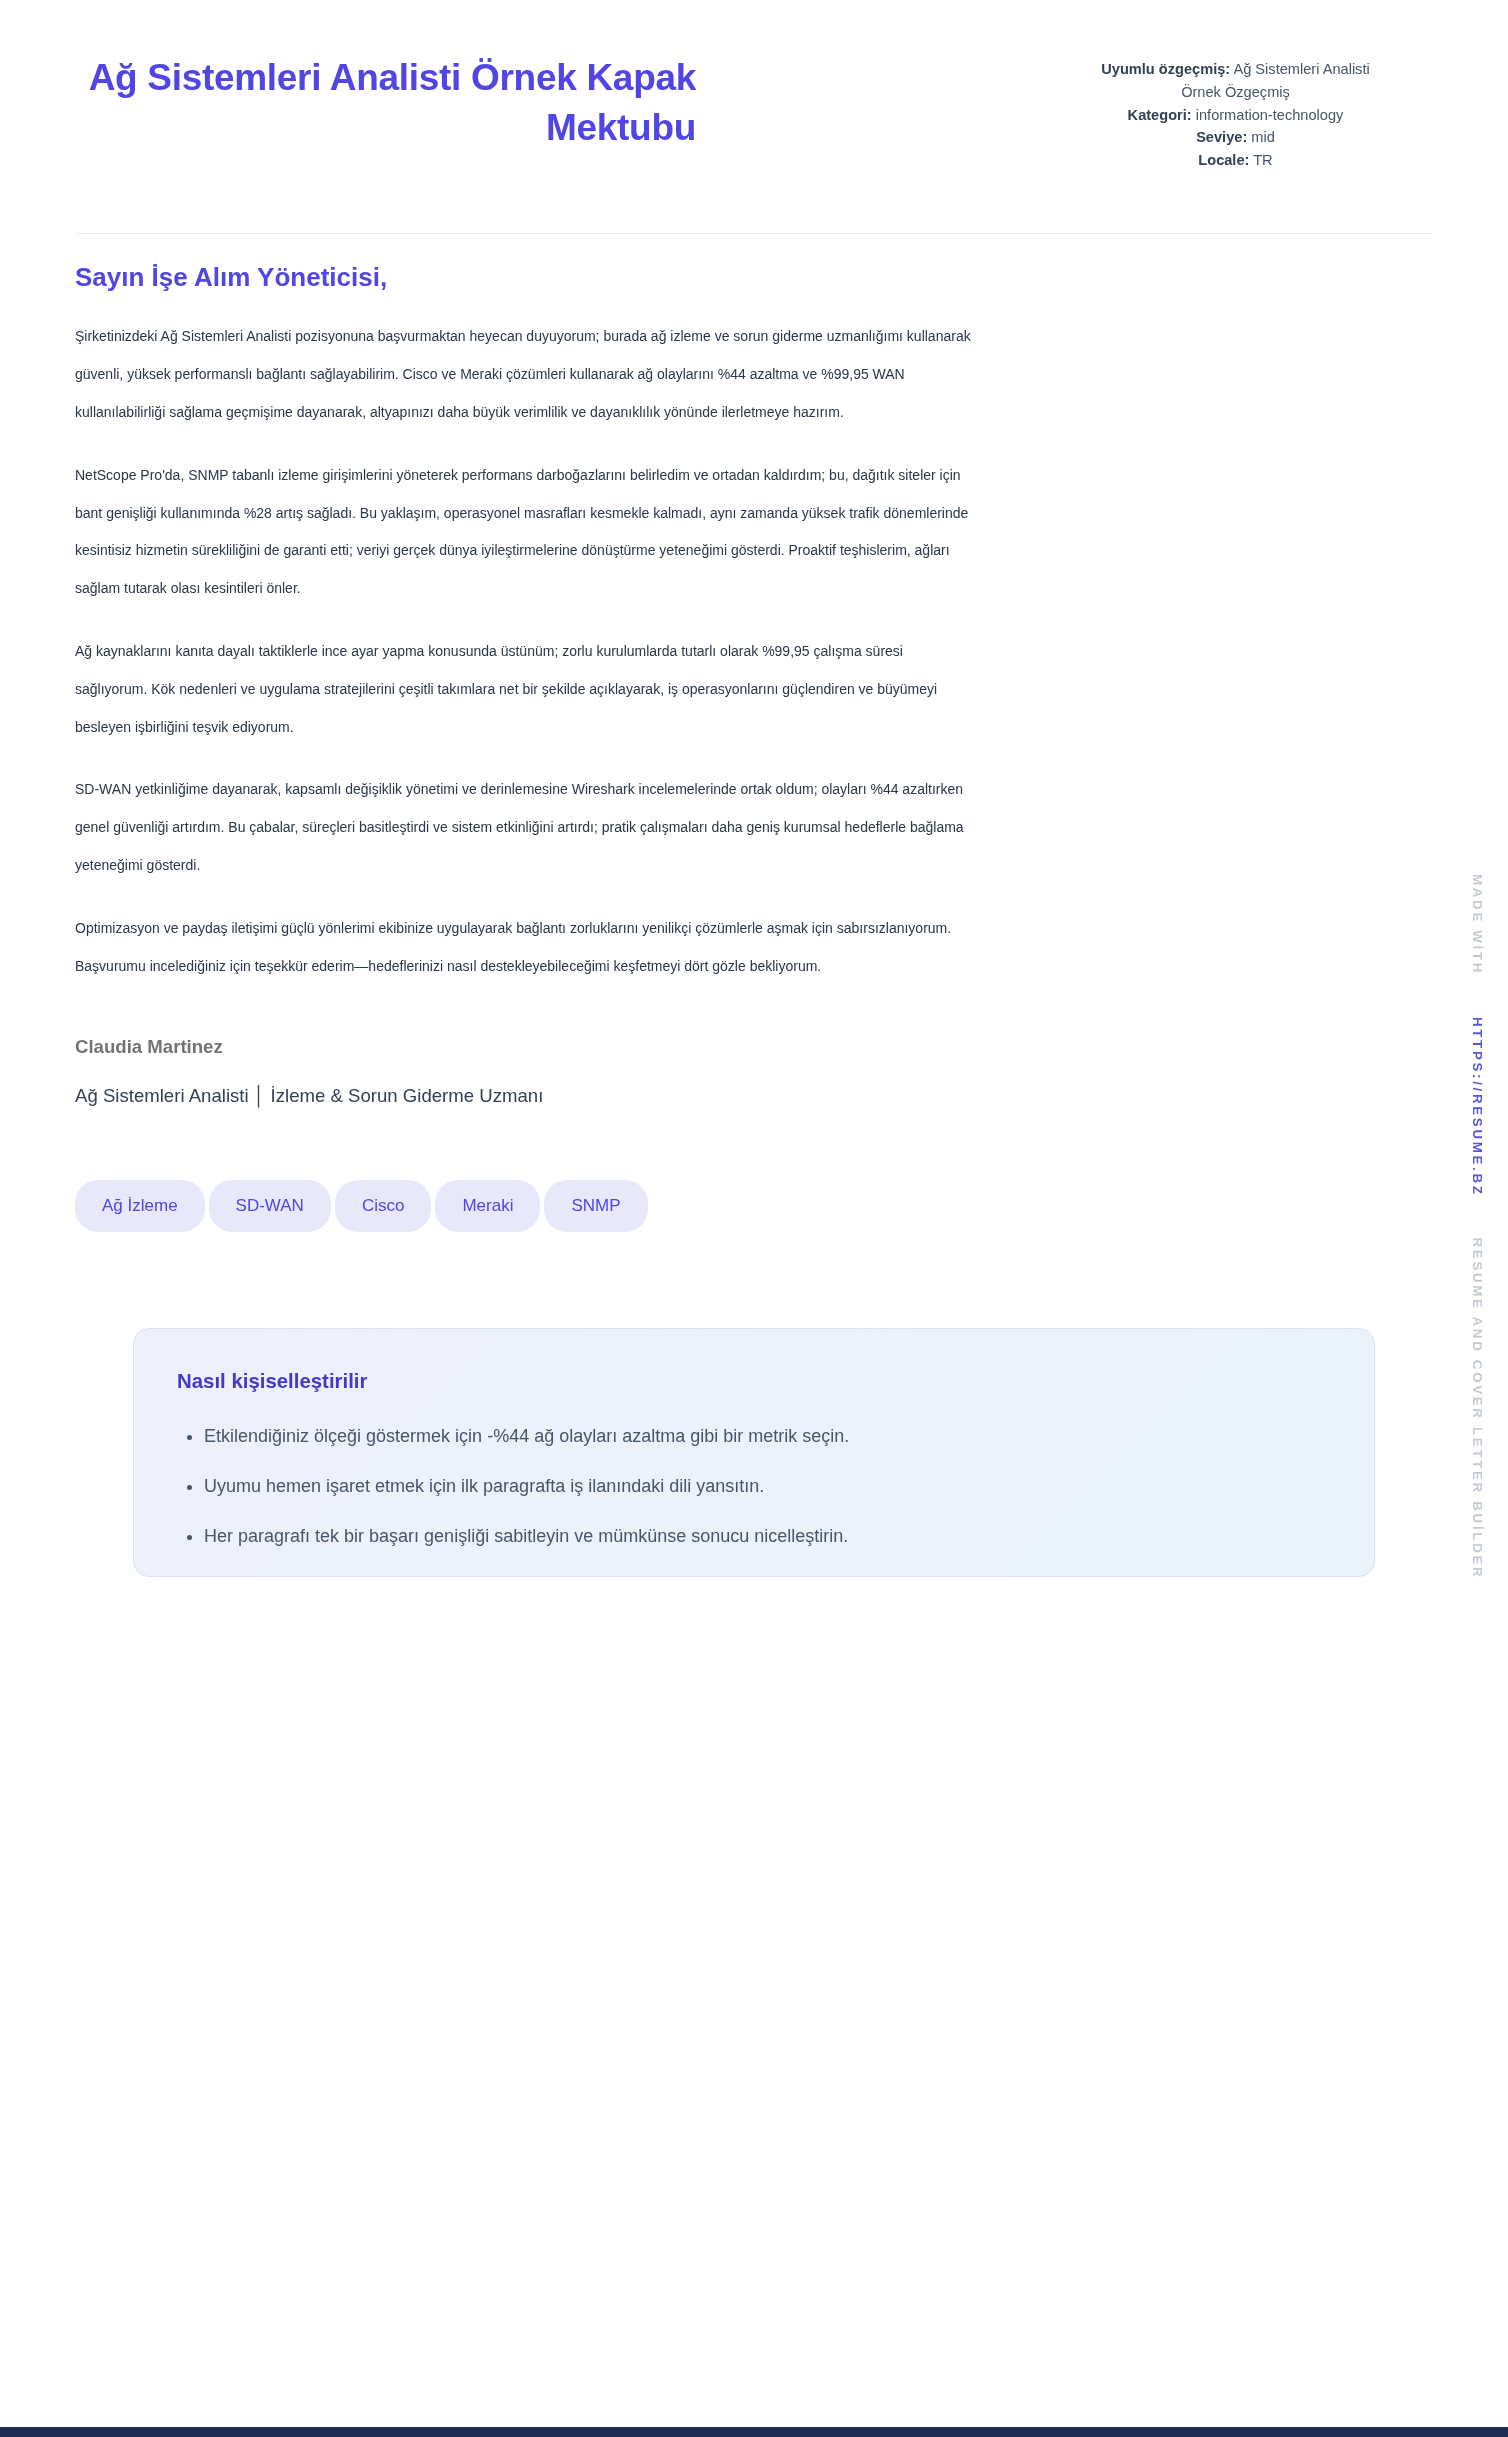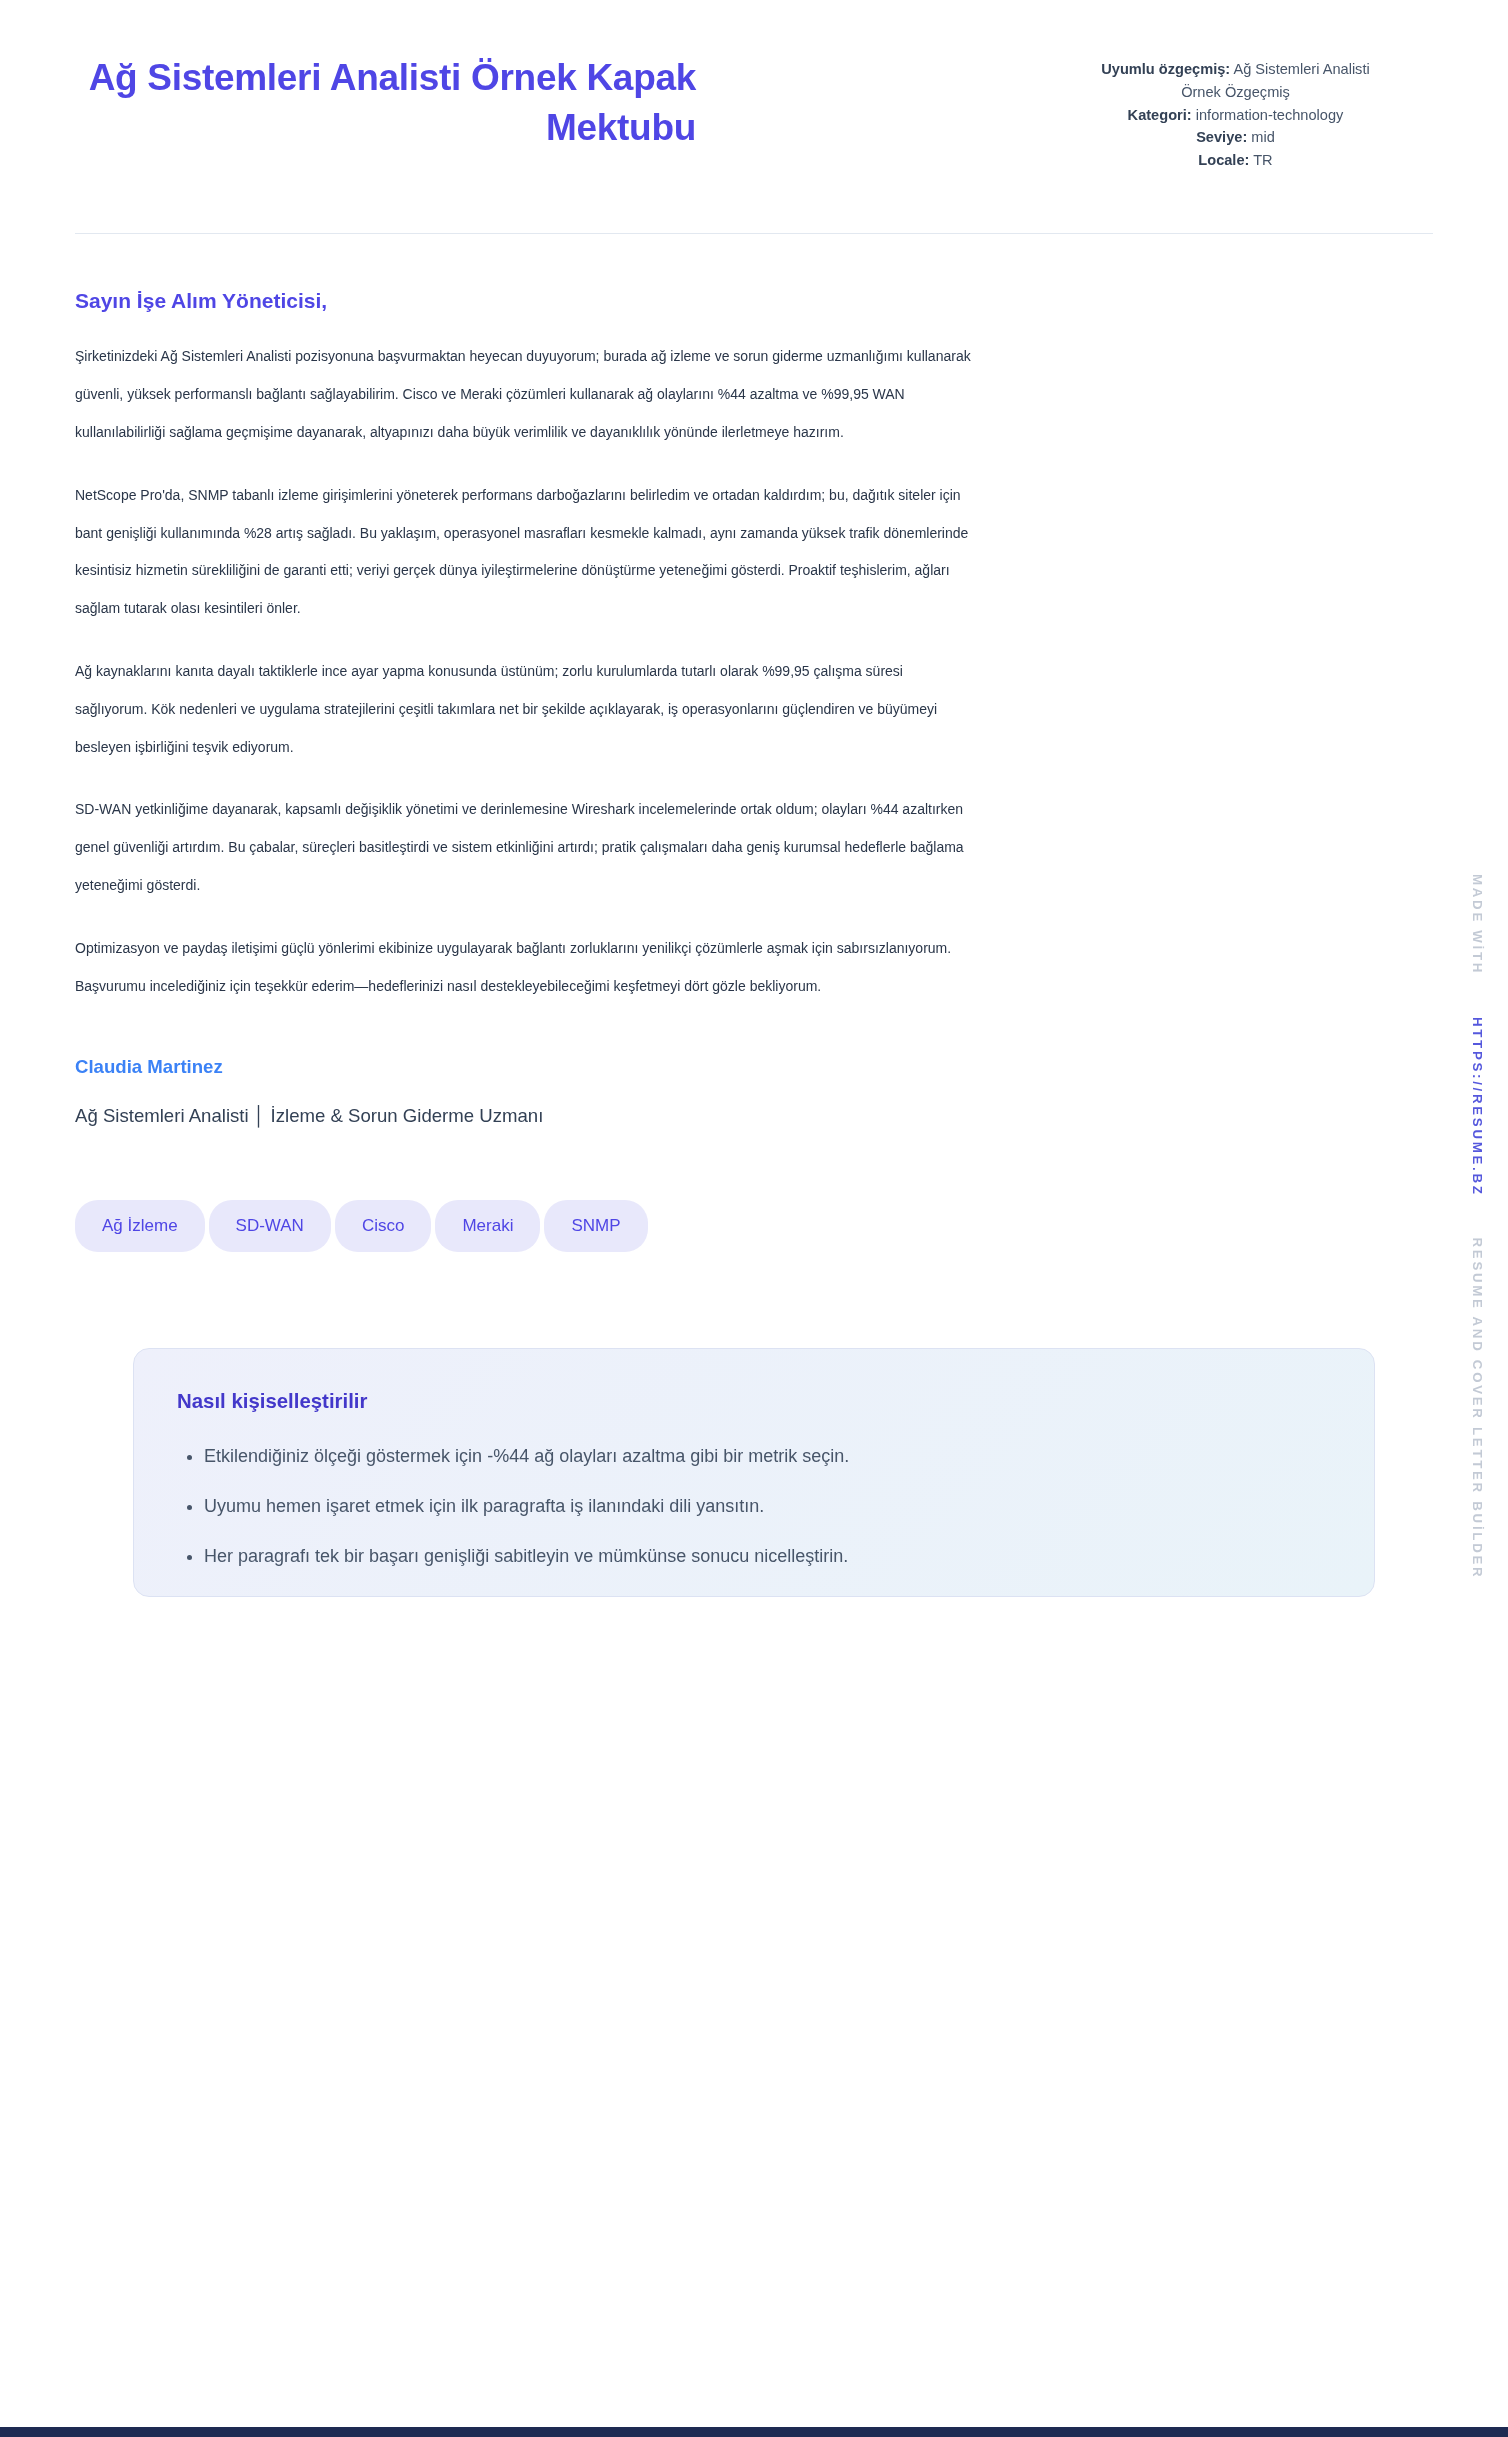--- a/index.html
+++ b/index.html
@@ -44,36 +44,36 @@
 
   .divider {
     border: none;
     border-top: 0.9px solid #e2e8f0;
     margin-top: 62px;
   }
 
   
   .letter { max-width: 896px; }
   .greeting {
-    margin-top: 55px;
+    margin-top: 28px;
     color: #4f46e5;
-    font-size: 21px;
+    font-size: 26px;
     font-weight: 700;
   }
   .para {
     margin-top: 25px;
     font-size: 14px;
     line-height: 2.7;
     color: #2a3649;
   }
   .sig-name {
     margin-top: 51px;
     font-size: 18.6px;
     font-weight: 700;
-    color: #3b82f6;
+    color: #737373;
   }
   .sig-role {
     margin-top: 27px;
     font-size: 18.6px;
     color: #334155;
   }
 
   
   .tags { display: flex; gap: 4px; margin-top: 73px; }
   .tag {

